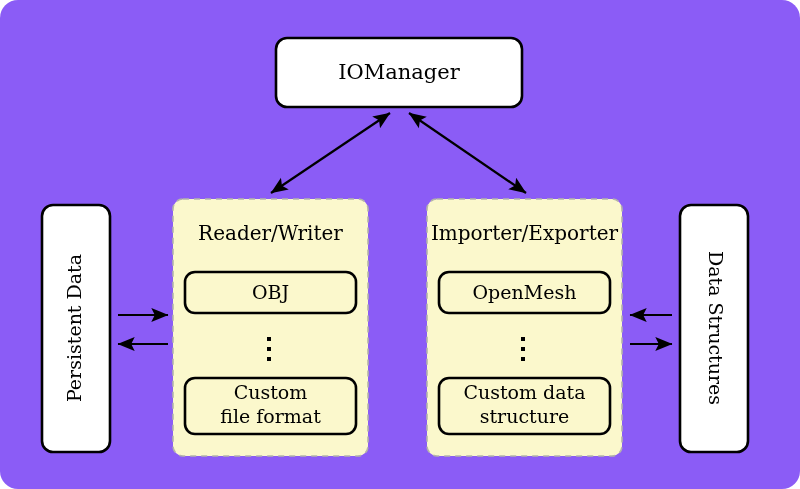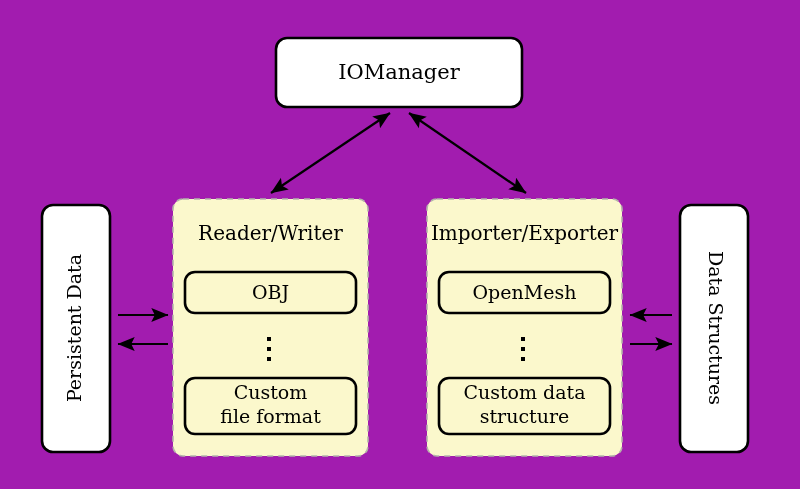--- a/index.html
+++ b/index.html
@@ -10,21 +10,22 @@
   body {
     width: 800px;
     height: 489px;
     overflow: hidden;
     font-family: "DejaVu Serif", "Liberation Serif", serif;
   }
   #diagram-root {
     position: relative;
     width: 800px;
     height: 489px;
-    background: #a21caf;
+    background: #8b5cf6;
+    border-radius: 18px;
   }
   svg#diagram-canvas {
     position: absolute;
     top: 0;
     left: 0;
     width: 800px;
     height: 489px;
     display: block;
   }
   .node-label {

